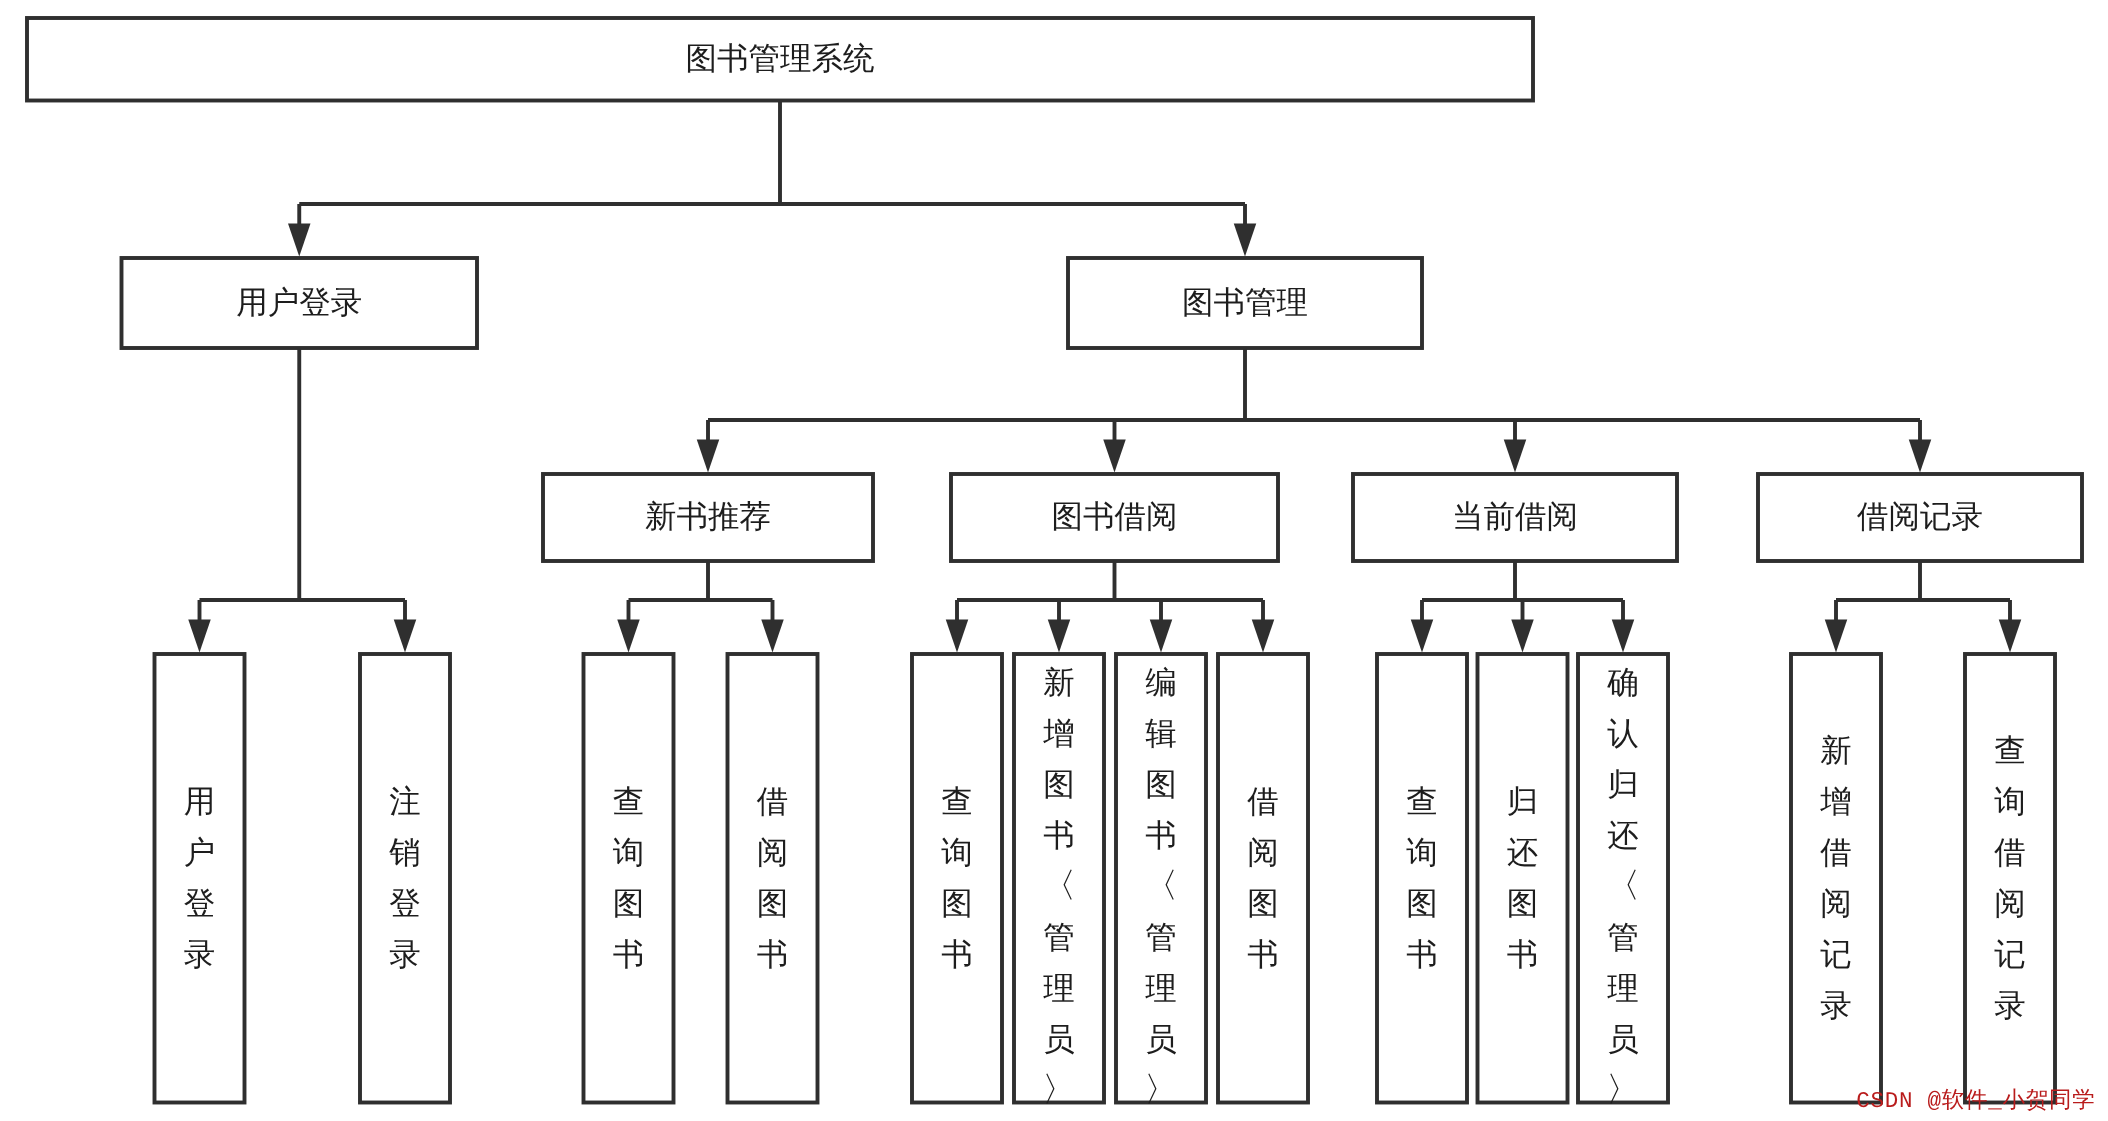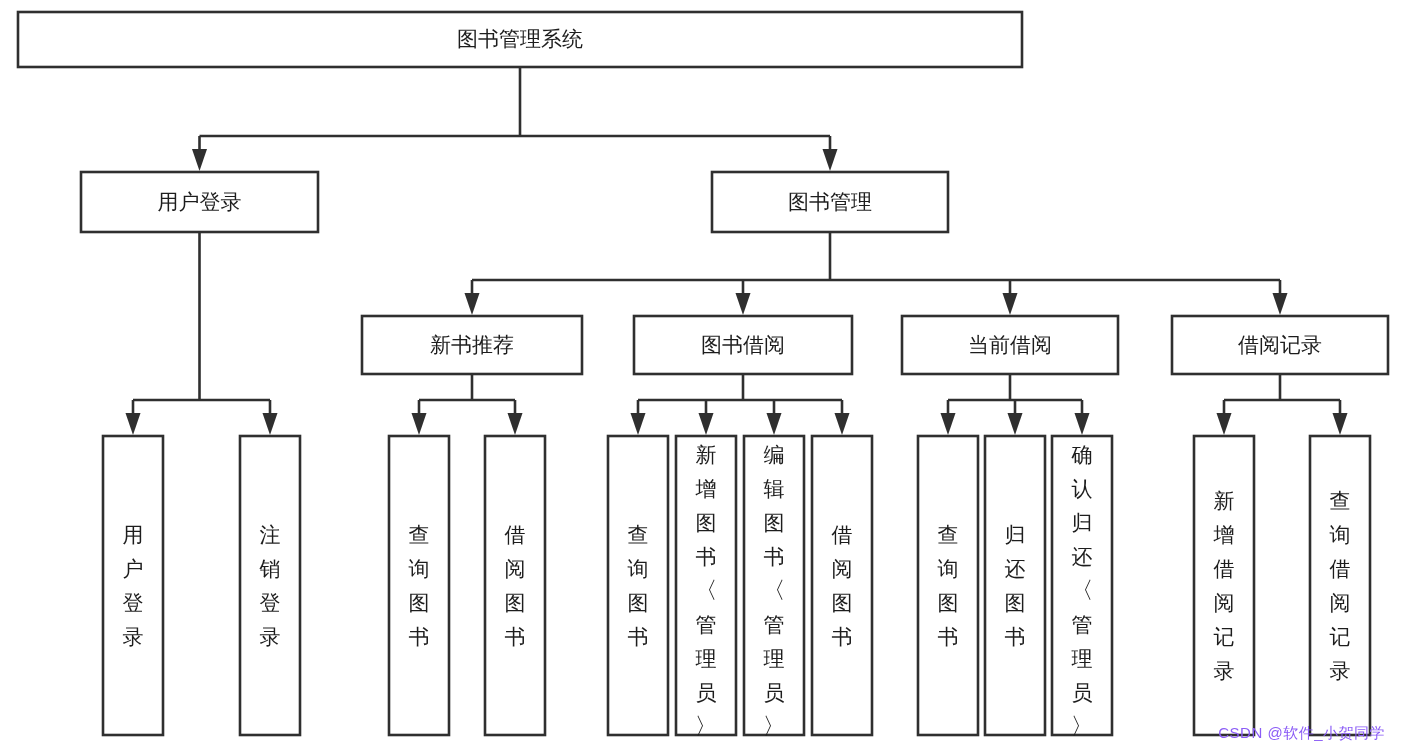--- a/index.html
+++ b/index.html
@@ -31,25 +31,25 @@
   .edge{
     stroke:#2f2f2f;
     stroke-width:2.6;
     fill:none;
     stroke-linecap:butt;
     stroke-linejoin:miter;
   }
   .arrow-head{fill:#2f2f2f;}
   .watermark{
     position:absolute;
-    right:20px;
+    right:8px;
     bottom:4px;
     font-size:15px;
-    color:#8b5cf6;
-    font-family:Liberation Sans, sans-serif;
+    color:#b91c1c;
+    font-family:Liberation Mono, monospace;
     letter-spacing:.5px;
     white-space:nowrap;
     pointer-events:none;
   }
 </style>
 </head>
 <body>
 
 <svg id="diagram" viewBox="0 0 1405 747">
   <g id="edge-layer">

